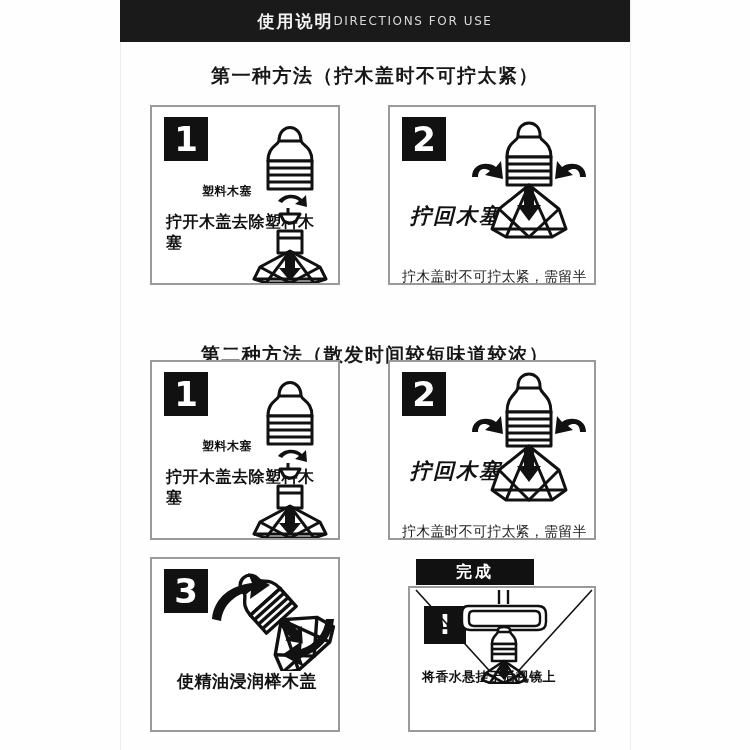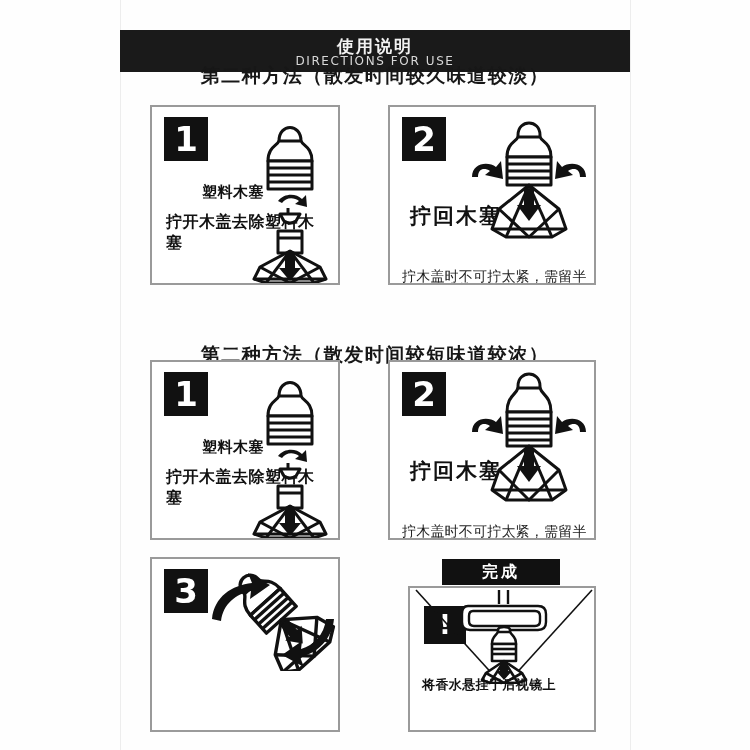--- a/index.html
+++ b/index.html
@@ -16,23 +16,22 @@
   }
   
   .guide{position:absolute;top:0;bottom:0;width:1px;background:#ededed;}
   .guide.left{left:120px;}
   .guide.right{right:119px;}
 
   
   .header{
     position:absolute;left:120px;top:0;width:510px;height:42px;
     background:#1a1a1a;
-    display:flex;flex-direction:column;align-items:center;justify-content:center;
+    display:flex;flex-direction:row;align-items:center;justify-content:center;
     box-sizing:border-box;
-    margin-top:30px;
   }
   .header-cn{
     color:#f2f2f2;font-size:17px;font-weight:bold;letter-spacing:2px;
     line-height:19px;
   }
   .header-en{
     color:#d8d8d8;font-size:12px;letter-spacing:1.6px;line-height:10px;
     transform:scaleY(1.05);
   }
 
@@ -62,65 +61,65 @@
     display:flex;align-items:center;justify-content:center;
     font-weight:bold;font-family:"DejaVu Sans","Liberation Sans",sans-serif;
   }
   .badge-num{left:12px;top:10px;width:44px;height:44px;font-size:34px;}
   .badge-ex{width:42px;height:38px;font-size:26px;left:14px;top:18px;}
 
   
   .t-lead{
     position:absolute;font-weight:bold;color:#111;letter-spacing:0.5px;
   }
-  .lbl-plug{font-size:15px;left:50px;top:76px;}
+  .lbl-plug{font-size:12px;left:50px;top:76px;}
   .lbl-open{font-size:16px;left:14px;top:104px;line-height:21px;width:150px;}
-  .lbl-screw{font-size:21px;left:20px;top:95px;letter-spacing:2px;}
+  .lbl-screw{font-size:21px;left:20px;top:95px;letter-spacing:2px;font-style:italic;}
   .fineprint{
     position:absolute;font-size:14px;color:#1c1c1c;line-height:13px;
     left:12px;top:136px;width:186px;font-weight:normal;
     letter-spacing:0.2px;
     margin-top:27px;
   }
   .lbl-step3{
     position:absolute;left:0;width:190px;text-align:center;top:110px;
     font-size:17px;font-weight:bold;color:#111;line-height:25px;
     letter-spacing:0.5px;
   }
   .lbl-done{
-    position:absolute;left:12px;top:88px;font-size:13px;font-weight:bold;color:#111;
+    position:absolute;left:12px;top:80px;font-size:13px;font-weight:bold;color:#111;
     letter-spacing:0.4px;
   }
   .fineprint-done{
     position:absolute;left:12px;top:110px;width:165px;font-size:8.5px;
     line-height:11.5px;color:#1c1c1c;font-weight:bold;
   }
 
   
   .done-tab{
-    position:absolute;left:442px;top:559px;width:118px;height:26px;
+    position:absolute;left:416px;top:559px;width:118px;height:26px;
     background:#111;color:#fff;font-size:16px;font-weight:bold;
     display:flex;align-items:center;justify-content:center;letter-spacing:3px;
   }
   svg{display:block;}
 </style>
 </head>
 <body>
 
 <div class="page">
 
   <div class="guide left"></div>
   <div class="guide right"></div>
 
   <div class="header">
     <div class="header-cn">使用说明</div>
     <div class="header-en">DIRECTIONS FOR USE</div>
   </div>
 
-  <div class="section-title" id="sec1-title">第二种方法（散发时间较久味道较淡）</div>
+  <div class="section-title" id="sec1-title">第一种方法（拧木盖时不可拧太紧）</div>
 
   <div class="panel p1a">
     <div class="badge badge-num">1</div>
 
     <div class="t-lead lbl-plug">塑料木塞</div>
     <div class="t-lead lbl-open">拧开木盖去除塑料木塞</div>
 
     <svg width="92" height="172" viewBox="0 0 92 172" style="position:absolute;left:92px;top:6px;">
       <g fill="none" stroke="#111" stroke-width="3" stroke-linejoin="round">
 
@@ -254,20 +253,21 @@
         </g>
         <path d="M65 64 L75 64 L75 78 L81 78 L70 92 L59 78 L65 78 Z" fill="#111"></path>
       </g>
 
       <path d="M4 58 C6 36 24 24 44 22 L40 12 L62 24 L42 38 L43 30 C28 33 15 43 13 60 Z" fill="#111"></path>
 
       <path d="M126 58 C124 78 110 92 92 96 L96 106 L74 94 L94 80 L93 88 C106 84 116 74 118 58 Z" fill="#111"></path>
     </svg>
 
     <div class="lbl-step3">
+      <div>使精油浸润榉木盖</div>
     </div>
   </div>
 
   <div class="done-tab">完成</div>
 
   <div class="panel p3b">
     <div class="badge badge-ex">!</div>
 
     <svg width="188" height="96" viewBox="0 0 188 96" style="position:absolute;left:0;top:0;">
 

